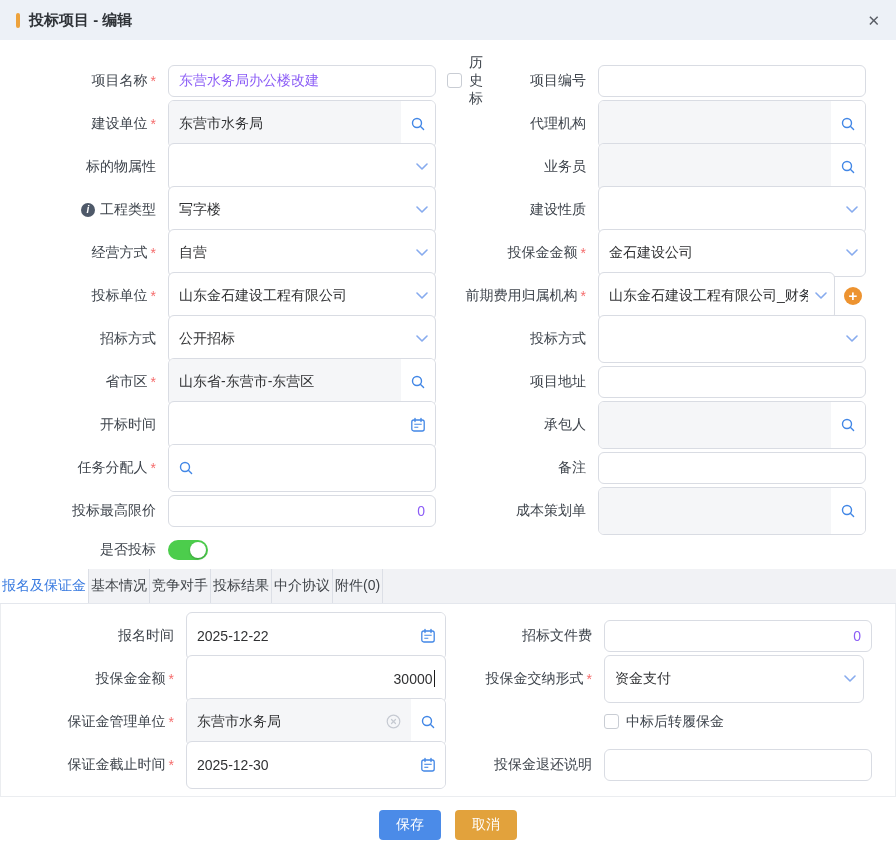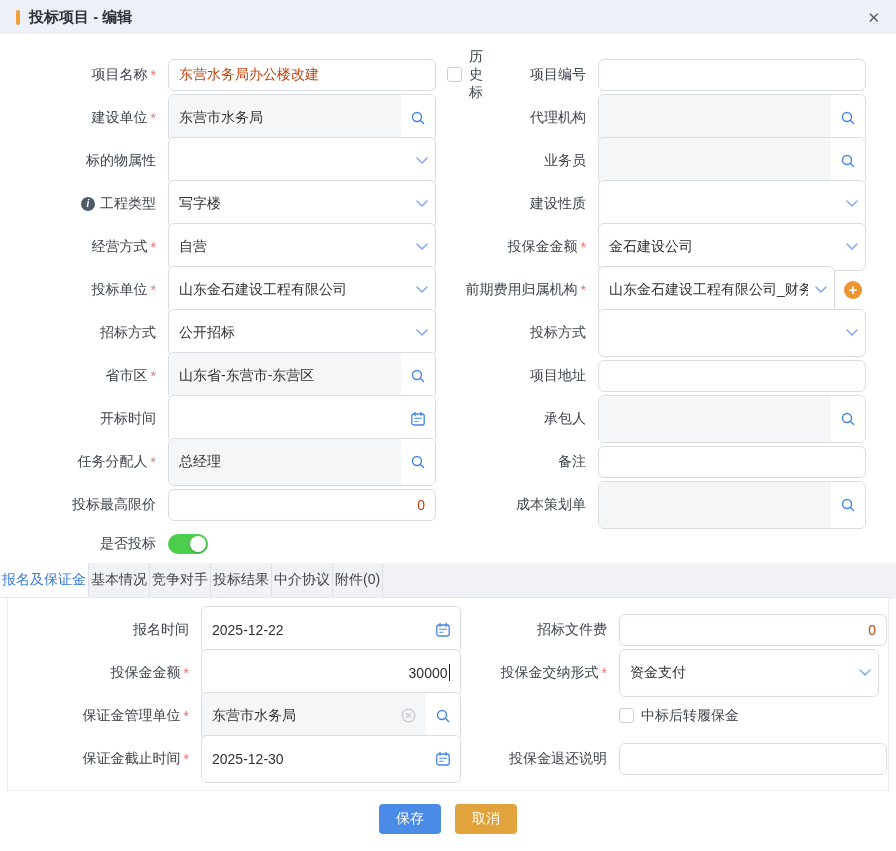--- a/index.html
+++ b/index.html
@@ -1,21 +1,21 @@
 <!DOCTYPE html>
 <html><head>
 <meta charset="utf-8">
 <style>
   html,body{margin:0;padding:0;}
   body{
     width:896px;height:851px;background:#fff;position:relative;overflow:hidden;
     font-family:"Liberation Sans","DejaVu Sans",sans-serif;font-size:14px;color:#303133;
   }
   
-  .titlebar{height:34px;background:#EDF1F7;display:flex;align-items:center;padding:16px 16px;box-sizing:border-box;}
+  .titlebar{height:40px;background:#EDF1F7;display:flex;align-items:center;padding:16px 16px;box-sizing:border-box;}
   .accent{width:4px;height:15px;background:#EDA23C;border-radius:2px;margin-right:9px;flex:none;}
   .title{font-size:15px;font-weight:700;color:#2F3338;}
   .close{margin-left:auto;font-size:15px;color:#5A5E66;cursor:pointer;line-height:1;}
   
   .form-area{padding-top:19px;}
   .grid{display:grid;grid-template-columns:448px 448px;}
   .row{height:43px;display:flex;align-items:center;}
   .row.short{height:36px;}
   .lbl{flex:none;display:flex;justify-content:flex-end;align-items:center;padding-right:12px;box-sizing:border-box;color:#3E444C;white-space:nowrap;}
   .lblL{width:168px}.lblR{width:150px}.lblPL{width:177px}.lblPR{width:149px}
@@ -23,35 +23,35 @@
   .info{width:14px;height:14px;border-radius:50%;background:#4E5969;color:#fff;font-size:10px;font-style:italic;font-weight:700;display:flex;align-items:center;justify-content:center;margin-right:5px;flex:none;}
   
   .ctl{box-sizing:border-box;height:48px;border:1px solid #D9DCE3;border-radius:6px;display:flex;align-items:stretch;overflow:hidden;background:#fff;width:268px;flex:none;}
   .ctl .val{flex:1;padding:0 10px;display:flex;align-items:center;white-space:nowrap;overflow:hidden;color:#303133;}
   .ctl.gray .val{background:#F5F6F8;}
   .ctl .sfx{flex:none;width:34px;display:flex;align-items:center;justify-content:center;background:#fff;}
   .ctl .chev{flex:none;width:26px;display:flex;align-items:center;justify-content:center;background:transparent;}
   .val.num{justify-content:flex-end;}
   .val .cleartxt{flex:1;}
   input.txt{box-sizing:border-box;width:268px;height:32px;border:1px solid #D9DCE3;border-radius:6px;padding:0 10px;
-    font-family:"Liberation Sans","DejaVu Sans",sans-serif;font-size:14px;color:#c2410c;outline:none;background:#fff;flex:none;}
+    font-family:"Liberation Sans","DejaVu Sans",sans-serif;font-size:14px;color:#8b5cf6;outline:none;background:#fff;flex:none;}
   input.num{text-align:right;}
   .w197{width:197px}.w237{width:237px}.w260{width:260px}
   .caret{display:inline-block;width:1.5px;height:17px;background:#1a1a1a;margin-left:1px;}
   .cb{width:15px;height:15px;border:1px solid #C9CDD4;border-radius:3px;background:#fff;flex:none;box-sizing:border-box;}
   .cb-label{margin-left:7px;color:#3E444C;}
   .plus{width:18px;height:18px;border-radius:50%;background:#ED9330;color:#fff;display:flex;align-items:center;justify-content:center;font-size:15px;font-weight:700;margin-left:9px;flex:none;line-height:1;}
   .toggle{width:40px;height:20px;border-radius:10px;background:#4CCD4C;position:relative;flex:none;}
   .toggle .knob{position:absolute;top:2px;right:2px;width:16px;height:16px;border-radius:50%;background:#fff;box-shadow:0 1px 2px rgba(0,0,0,.25);}
   
   .tabs{height:34px;background:#F1F2F5;border-bottom:1px solid #E4E7ED;display:flex;align-items:stretch;margin-top:1px;}
   .tab{padding:0 2px;display:flex;align-items:center;color:#3F4348;border-right:1px solid #DCDFE6;cursor:pointer;}
   .tab.active{background:#fff;color:#3A7BE0;}
   
-  .panel{margin:0 7px;border:1px solid #EBEDF0;border-top:none;padding:10px 16px 10px;background:#fff;box-sizing:border-box;}
+  .panel{margin:0 0;border:1px solid #EBEDF0;border-top:none;padding:10px 8px 10px;background:#fff;box-sizing:border-box;}
   
   .footer{display:flex;justify-content:center;gap:14px;margin-top:13px;}
   .btn{height:30px;padding:0 17px;border-radius:4px;color:#fff;font-size:14px;border:none;cursor:pointer;
     font-family:"Liberation Sans","DejaVu Sans",sans-serif;}
   .btn.save{background:#4B8BE8;}
   .btn.cancel{background:#E2A23C;}
 </style>
 </head>
 <body>
 
@@ -305,21 +305,20 @@
           </div>
     </div>
   </div>
 
   <div class="row">
     <div class="lbl lblL">
           <span>任务分配人</span>
           <span class="star">*</span>
         </div>
     <div class="ctl gray">
-      <div class="val">总经理</div>
       <div class="sfx">
             <svg width="16" height="16" viewBox="0 0 16 16">
               <circle cx="7" cy="7" r="4.5" fill="none" stroke="#4287E6" stroke-width="1.4"></circle>
               <line x1="10.3" y1="10.3" x2="13.6" y2="13.6" stroke="#4287E6" stroke-width="1.4" stroke-linecap="round"></line>
             </svg>
           </div>
     </div>
   </div>
   <div class="row">
     <div class="lbl lblR">

